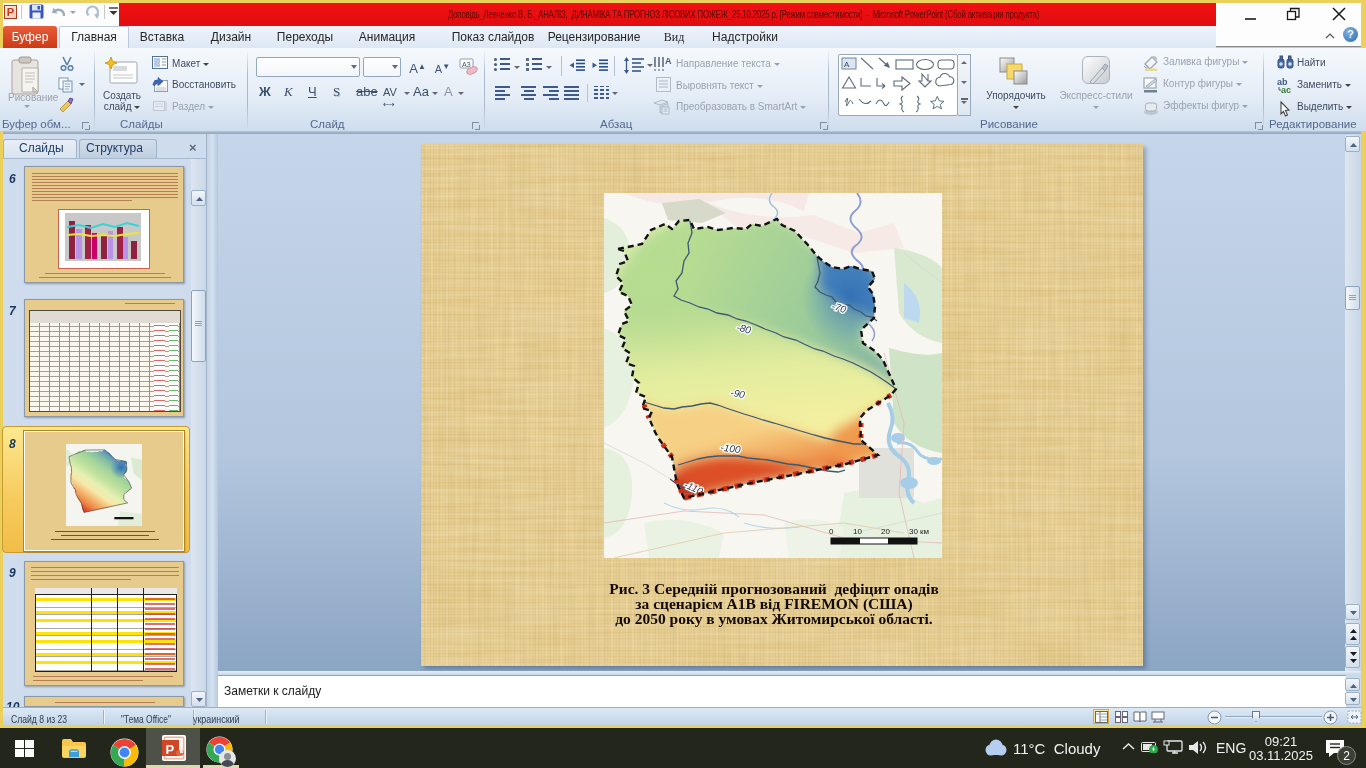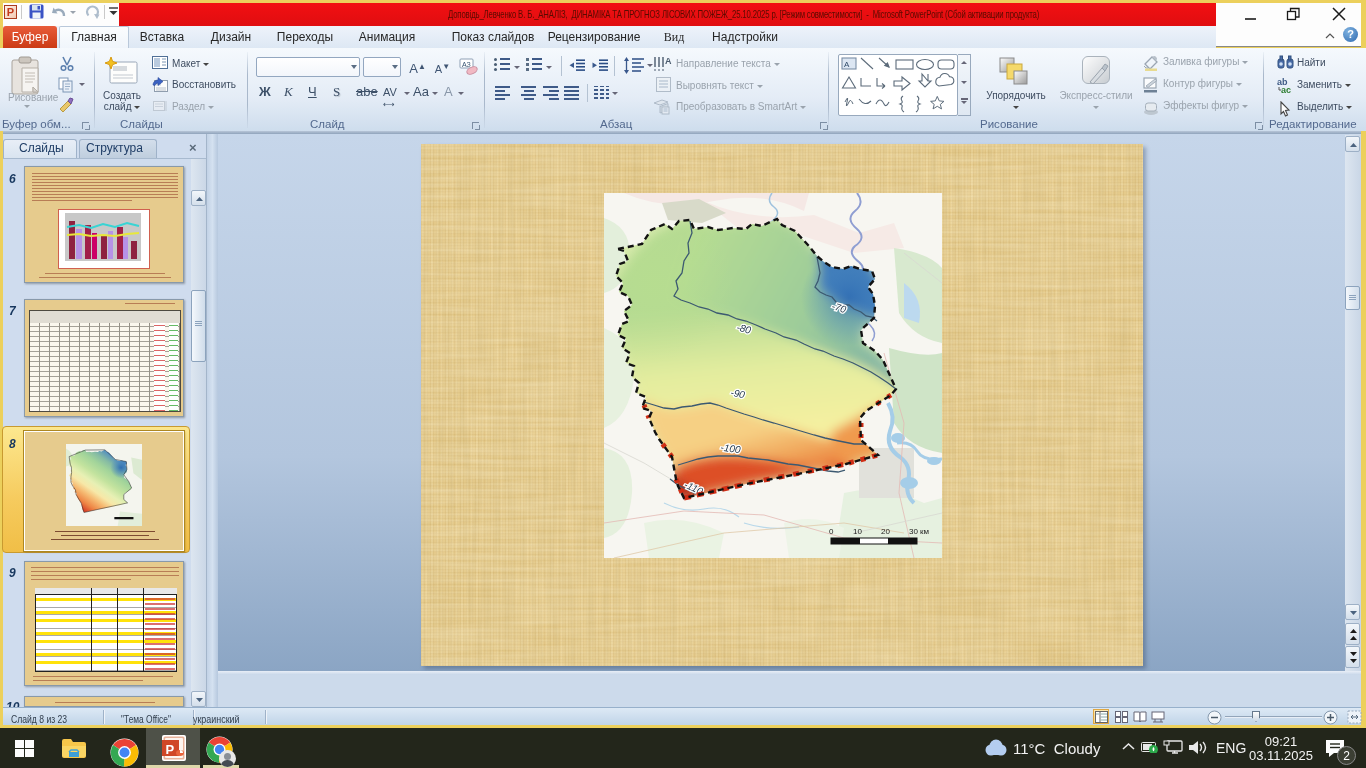--- a/index.html
+++ b/index.html
@@ -689,20 +689,21 @@
     <g font-family="Liberation Sans" font-size="8" fill="#222">
       <text x="225" y="341">0</text>
       <text x="249" y="341">10</text>
       <text x="277" y="341">20</text>
       <text x="305" y="341">30 км</text>
       <rect x="227" y="345" width="86" height="6" fill="#ffffff" stroke="#111" stroke-width="1"></rect>
       <rect x="227" y="345" width="29" height="6" fill="#111"></rect>
       <rect x="284" y="345" width="29" height="6" fill="#111"></rect>
     </g>
   </svg>
+  <div class="abs" id="caption">Рис. 3 Середній прогнозований&nbsp; дефіцит опадів<br>за сценарієм А1В від FIREMON (США)<br>до 2050 року в умовах Житомирської області.</div>
   </div>
       </div>
 
   <div class="abs" style="left:1342px;top:1px;width:16px;height:536px;background:linear-gradient(90deg,#dde6f0,#c9d6e6);"></div>
   <div class="abs sbbtn" style="left:1342px;top:2px;width:15px;height:16px;"><svg width="15" height="16">
           <path d="M4,10 L7.5,6 L11,10 Z" fill="#4b637f"></path>
         </svg></div>
   <div class="abs" style="left:1342px;top:152px;width:15px;height:24px;background:linear-gradient(90deg,#f4f8fc,#cfdcea);border:1px solid #8ca3bd;border-radius:2px;">
     <div style="margin:8px 3px 0;height:1px;background:#8ca3bd;box-shadow:0 2px 0 #8ca3bd,0 4px 0 #8ca3bd;"></div>
   </div>
@@ -710,20 +711,29 @@
           <path d="M4,6 L7.5,10 L11,6 Z" fill="#4b637f"></path>
         </svg></div>
   <div class="abs sbbtn" style="left:1342px;top:489px;width:15px;height:22px;"><svg width="15" height="22">
           <path d="M4,9 L7.5,5 L11,9 Z M4,16 L7.5,12 L11,16 Z" fill="#1a1a1a"></path>
         </svg></div>
   <div class="abs sbbtn" style="left:1342px;top:512px;width:15px;height:22px;"><svg width="15" height="22">
           <path d="M4,5 L7.5,9 L11,5 Z M4,12 L7.5,16 L11,12 Z" fill="#1a1a1a"></path>
         </svg></div>
 </div>
 <div class="abs" style="left:218px;top:671px;width:1143px;height:4px;background:linear-gradient(#e8eef7,#c6d6e9);"></div>
+<div class="abs" id="notes">
+      <div class="abs" style="left:6px;top:8px;font-size:12px;color:#1a1a1a;">Заметки к слайду</div>
+  <div class="abs sbbtn" style="left:1127px;top:2px;width:15px;height:13px;"><svg width="15" height="13">
+          <path d="M4,8 L7.5,4 L11,8 Z" fill="#4b637f"></path>
+        </svg></div>
+  <div class="abs sbbtn" style="left:1127px;top:16px;width:15px;height:13px;"><svg width="15" height="13">
+          <path d="M4,4 L7.5,8 L11,4 Z" fill="#4b637f"></path>
+        </svg></div>
+</div>
 <div class="abs" id="statusbar">
   <div class="abs" style="left:8px;top:5px;font-size:10.5px;transform:scaleX(0.82);transform-origin:0 0;">Слайд 8 из 23</div>
   <div class="abs sbsep" style="left:100px;"></div>
   <div class="abs" style="left:118px;top:5px;font-size:10.5px;transform:scaleX(0.8);transform-origin:0 0;">"Тема Office"</div>
   <div class="abs sbsep" style="left:190px;"></div>
   <div class="abs" style="left:190px;top:5px;font-size:10.5px;transform:scaleX(0.85);transform-origin:0 0;">украинский</div>
   <div class="abs sbsep" style="left:262px;"></div>
   <div class="abs" style="left:1090px;top:1px;width:16px;height:15px;border:1px solid #e0a742;background:linear-gradient(#fde8b0,#f8d88a);"></div>
   <svg class="abs" style="left:1092px;top:3px;" width="13" height="12">
         <rect x="0.5" y="0.5" width="12" height="11" fill="#fff" stroke="#666"></rect>

